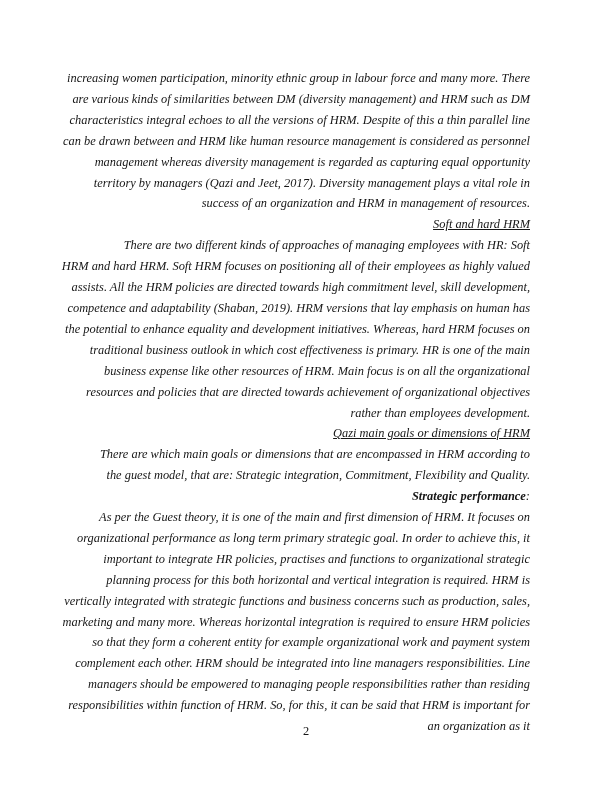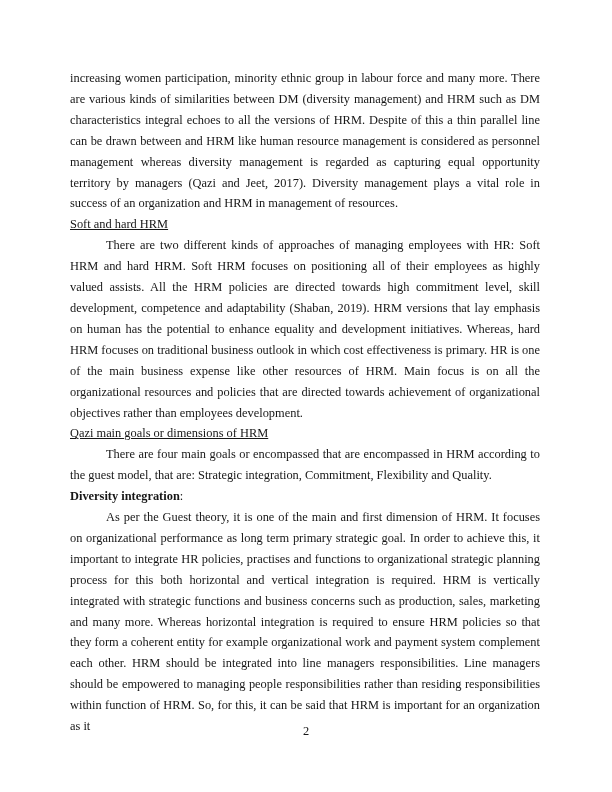--- a/index.html
+++ b/index.html
@@ -11,33 +11,35 @@
     position: relative;
     width: 612px;
     height: 792px;
     background: #ffffff;
     font-family: "Liberation Serif", serif;
     color: #161616;
     overflow: hidden;
   }
   .content {
     position: absolute;
-    left: 70px;
+    left: 60px;
     top: 68px;
     width: 470px;
     font-size: 12.4px;
     line-height: 20.9px;
+    font-style: italic;
   }
   .content p,
   .content .heading {
     margin: 0;
     padding: 0;
     font-size: inherit;
     line-height: inherit;
     font-weight: normal;
+    text-align: right;
   }
   .para {
     text-align: justify;
   }
   .para.indent {
     text-indent: 36px;
   }
   .heading {
     text-align: left;
   }
@@ -62,18 +64,18 @@
 </style>
 </head>
 <body>
 
 <div class="page">
   <div class="content">
       <p class="para">increasing women participation, minority ethnic group in labour force and many more. There are various kinds of similarities between DM (diversity management) and HRM such as DM characteristics integral echoes to all the versions of HRM. Despite of this a thin parallel line can be drawn between and HRM like human resource management is considered as personnel management whereas diversity management is regarded as capturing equal opportunity territory by managers (Qazi and Jeet, 2017). Diversity management plays a vital role in success of an organization and HRM in management of resources.</p>
       <div class="heading underline">Soft and hard HRM</div>
       <p class="para indent">There are two different kinds of approaches of managing employees with HR: Soft HRM and hard HRM. Soft HRM focuses on positioning all of their employees as highly valued assists. All the HRM policies are directed towards high commitment level, skill development, competence and adaptability (Shaban, 2019). HRM versions that lay emphasis on human has the potential to enhance equality and development initiatives. Whereas, hard HRM focuses on traditional business outlook in which cost effectiveness is primary. HR is one of the main business expense like other resources of HRM. Main focus is on all the organizational resources and policies that are directed towards achievement of organizational objectives rather than employees development.</p>
       <div class="heading underline">Qazi main goals or dimensions of HRM</div>
-      <p class="para indent">There are four main goals or encompassed that are encompassed in HRM according to the guest model, that are: Strategic integration, Commitment, Flexibility and Quality.</p>
-      <div class="heading bold"><span class="heading-label">Diversity integration</span><span class="heading-suffix">:</span></div>
+      <p class="para indent">There are which main goals or dimensions that are encompassed in HRM according to the guest model, that are: Strategic integration, Commitment, Flexibility and Quality.</p>
+      <div class="heading bold"><span class="heading-label">Strategic performance</span><span class="heading-suffix">:</span></div>
       <p class="para indent">As per the Guest theory, it is one of the main and first dimension of HRM. It focuses on organizational performance as long term primary strategic goal. In order to achieve this, it important to integrate HR policies, practises and functions to organizational strategic planning process for this both horizontal and vertical integration is required. HRM is vertically integrated with strategic functions and business concerns such as production, sales, marketing and many more. Whereas horizontal integration is required to ensure HRM policies so that they form a coherent entity for example organizational work and payment system complement each other. HRM should be integrated into line managers responsibilities. Line managers should be empowered to managing people responsibilities rather than residing responsibilities within function of HRM. So, for this, it can be said that HRM is important for an organization as it</p>
     </div>
   <div class="footer">2</div>
 </div>
 
 </body></html>

